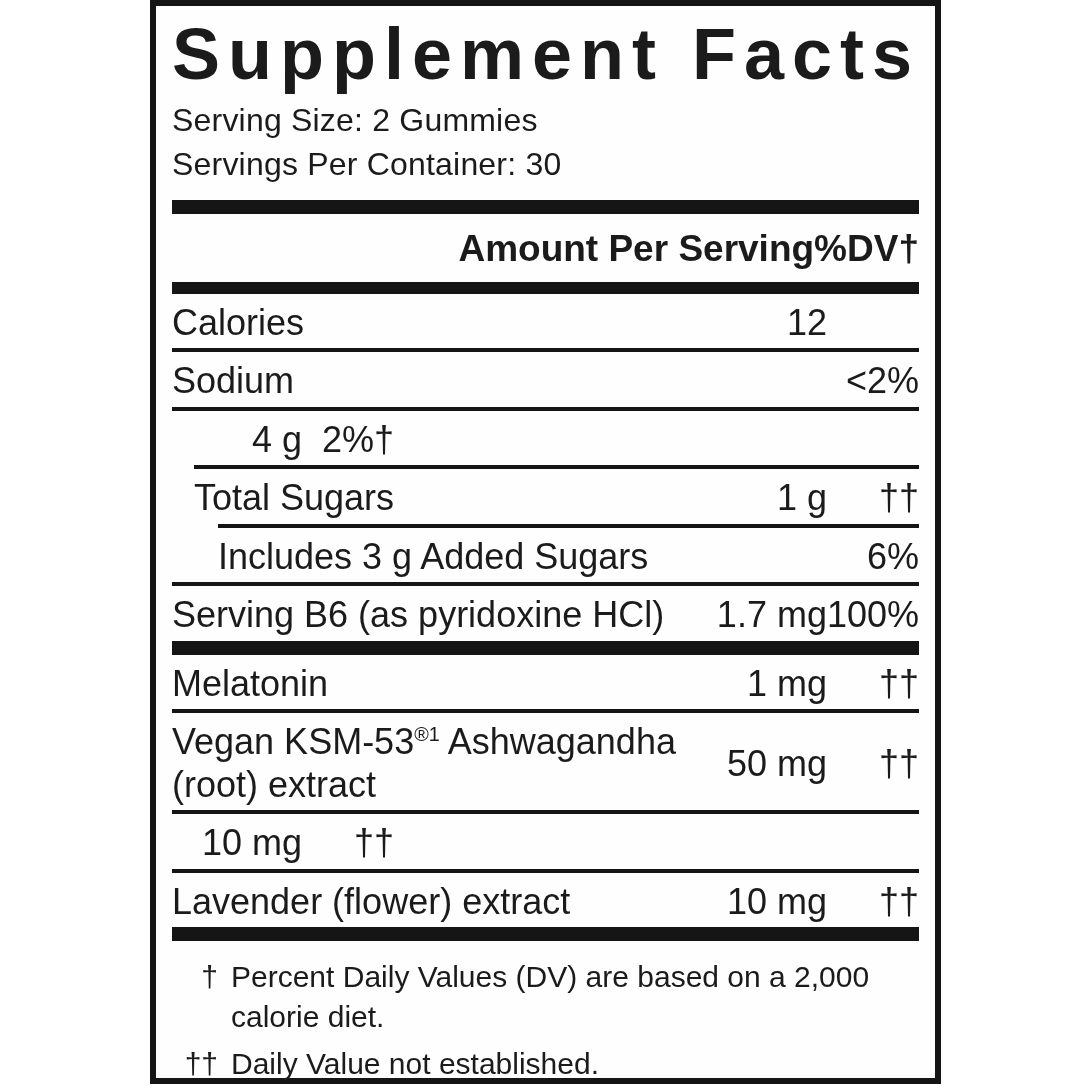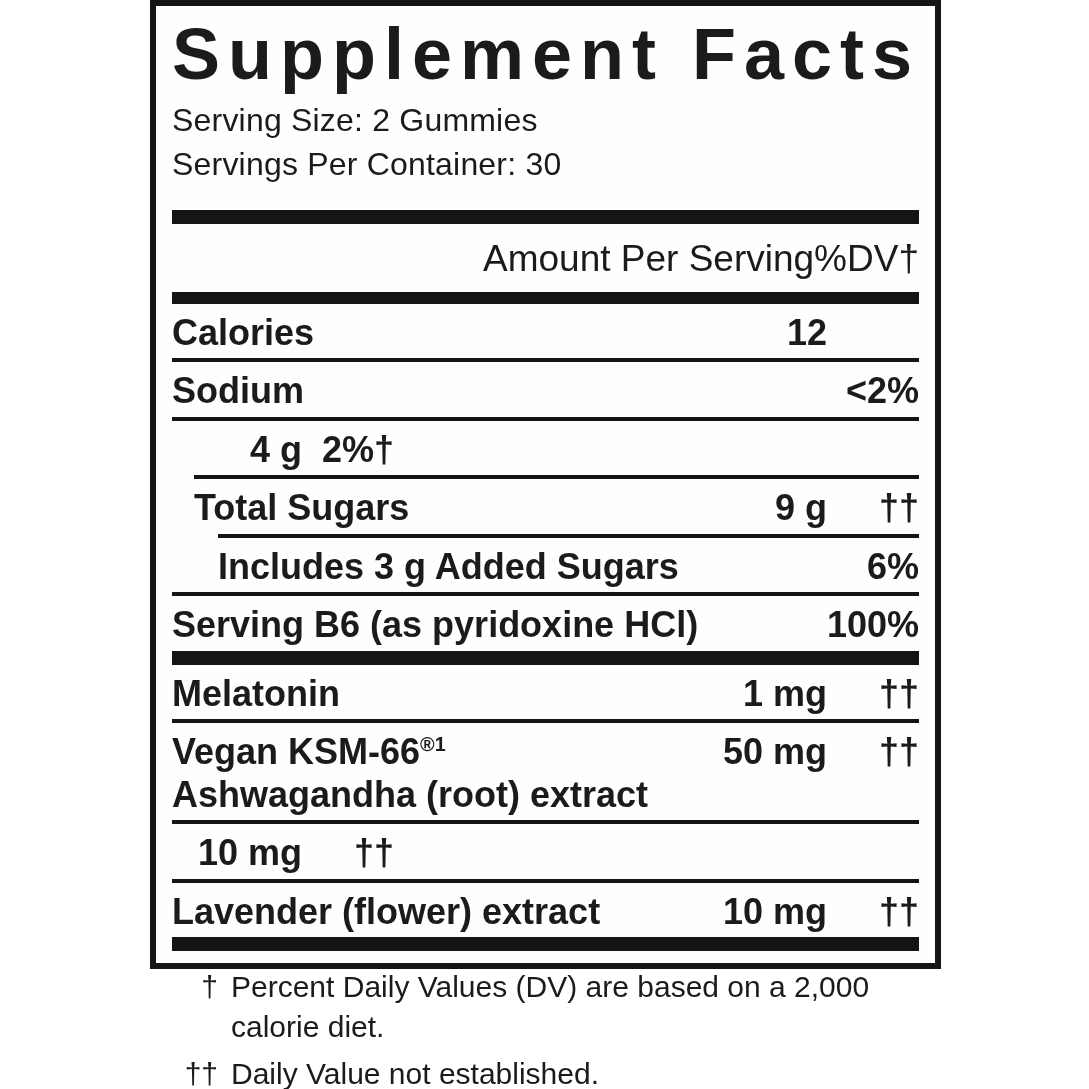--- a/index.html
+++ b/index.html
@@ -7,61 +7,60 @@
     width:1089px;height:1089px;
     background:#ffffff;
     font-family:"Liberation Sans","DejaVu Sans",sans-serif;
     color:#1b1b1b;
     overflow:hidden;
     position:relative;
   }
   .facts-box{
     position:absolute;
     left:150px;top:0;
-    width:791px;height:969px;
+    width:791px;height:1084px;
     box-sizing:border-box;
     border:6px solid #151515;
     background:#fefefe;
     padding:0 16px;
   }
   .title{
     font-size:72px;
     font-weight:bold;
     letter-spacing:8px;
     line-height:1.0;
     margin:12px 0 8px 0;
     white-space:nowrap;
   }
   .serving-line{
     font-size:32px;
     line-height:44px;
     letter-spacing:0.2px;
   }
-  .serving-block{margin-bottom:24px;}
+  .serving-block{margin-bottom:14px;}
   .bar{height:14px;background:#151515;}
   .bar.thin-bar{height:12px;}
   .sep{height:4px;background:#151515;}
   .sep.i1{margin-left:22px;}
   .sep.i2{margin-left:46px;}
   .hdr-row{
     display:flex;
     align-items:baseline;
     padding:14px 0 12px 0;
-    font-weight:normal;
+    font-weight:bold;
     font-size:37px;
   }
   .hdr-amt{flex:1;text-align:right;}
   .hdr-dv{min-width:92px;text-align:center;}
   .row{
     display:flex;
-    align-items:flex-start;
+    align-items:center;
     padding:8px 0 4px 0;
     font-size:36px;
     line-height:1.18;
-    font-weight:bold;
   }
   .row .nm{flex:1;}
   .row.ind1 .nm{padding-left:22px;}
   .row.ind2 .nm{padding-left:46px;}
   .row .amt{min-width:130px;text-align:right;white-space:nowrap;}
   .row .dv{min-width:92px;text-align:right;white-space:nowrap;}
   sup{font-size:55%;vertical-align:super;line-height:0;}
   .footnotes{margin-top:16px;}
   .fn{
     display:flex;
@@ -105,43 +104,44 @@
         <span class="dv">&lt;2%</span>
       </div>
       <div class="sep"></div>
       <div class="row">
         <span class="amt">4 g</span>
         <span class="dv">2%†</span>
       </div>
       <div class="sep i1"></div>
       <div class="row ind1">
         <span class="nm"><span>Total Sugars</span></span>
-        <span class="amt">9 g</span>
+        <span class="amt">1 g</span>
         <span class="dv">††</span>
       </div>
       <div class="sep i2"></div>
       <div class="row ind2">
         <span class="nm"><span>Includes 3 g Added Sugars</span></span>
         <span class="amt"></span>
         <span class="dv">6%</span>
       </div>
       <div class="sep"></div>
       <div class="row">
         <span class="nm"><span>Serving B6 (as pyridoxine HCl)</span></span>
+        <span class="amt">1.7 mg</span>
         <span class="dv">100%</span>
       </div>
       <div class="bar"></div>
       <div class="row">
         <span class="nm"><span>Melatonin</span></span>
         <span class="amt">1 mg</span>
         <span class="dv">††</span>
       </div>
       <div class="sep"></div>
       <div class="row">
-        <span class="nm"><span>Vegan KSM-66</span><sup>®1</sup><span> Ashwagandha (root) extract</span></span>
+        <span class="nm"><span>Vegan KSM-53</span><sup>®1</sup><span> Ashwagandha (root) extract</span></span>
         <span class="amt">50 mg</span>
         <span class="dv">††</span>
       </div>
       <div class="sep"></div>
       <div class="row">
         <span class="amt">10 mg</span>
         <span class="dv">††</span>
       </div>
       <div class="sep"></div>
       <div class="row">

